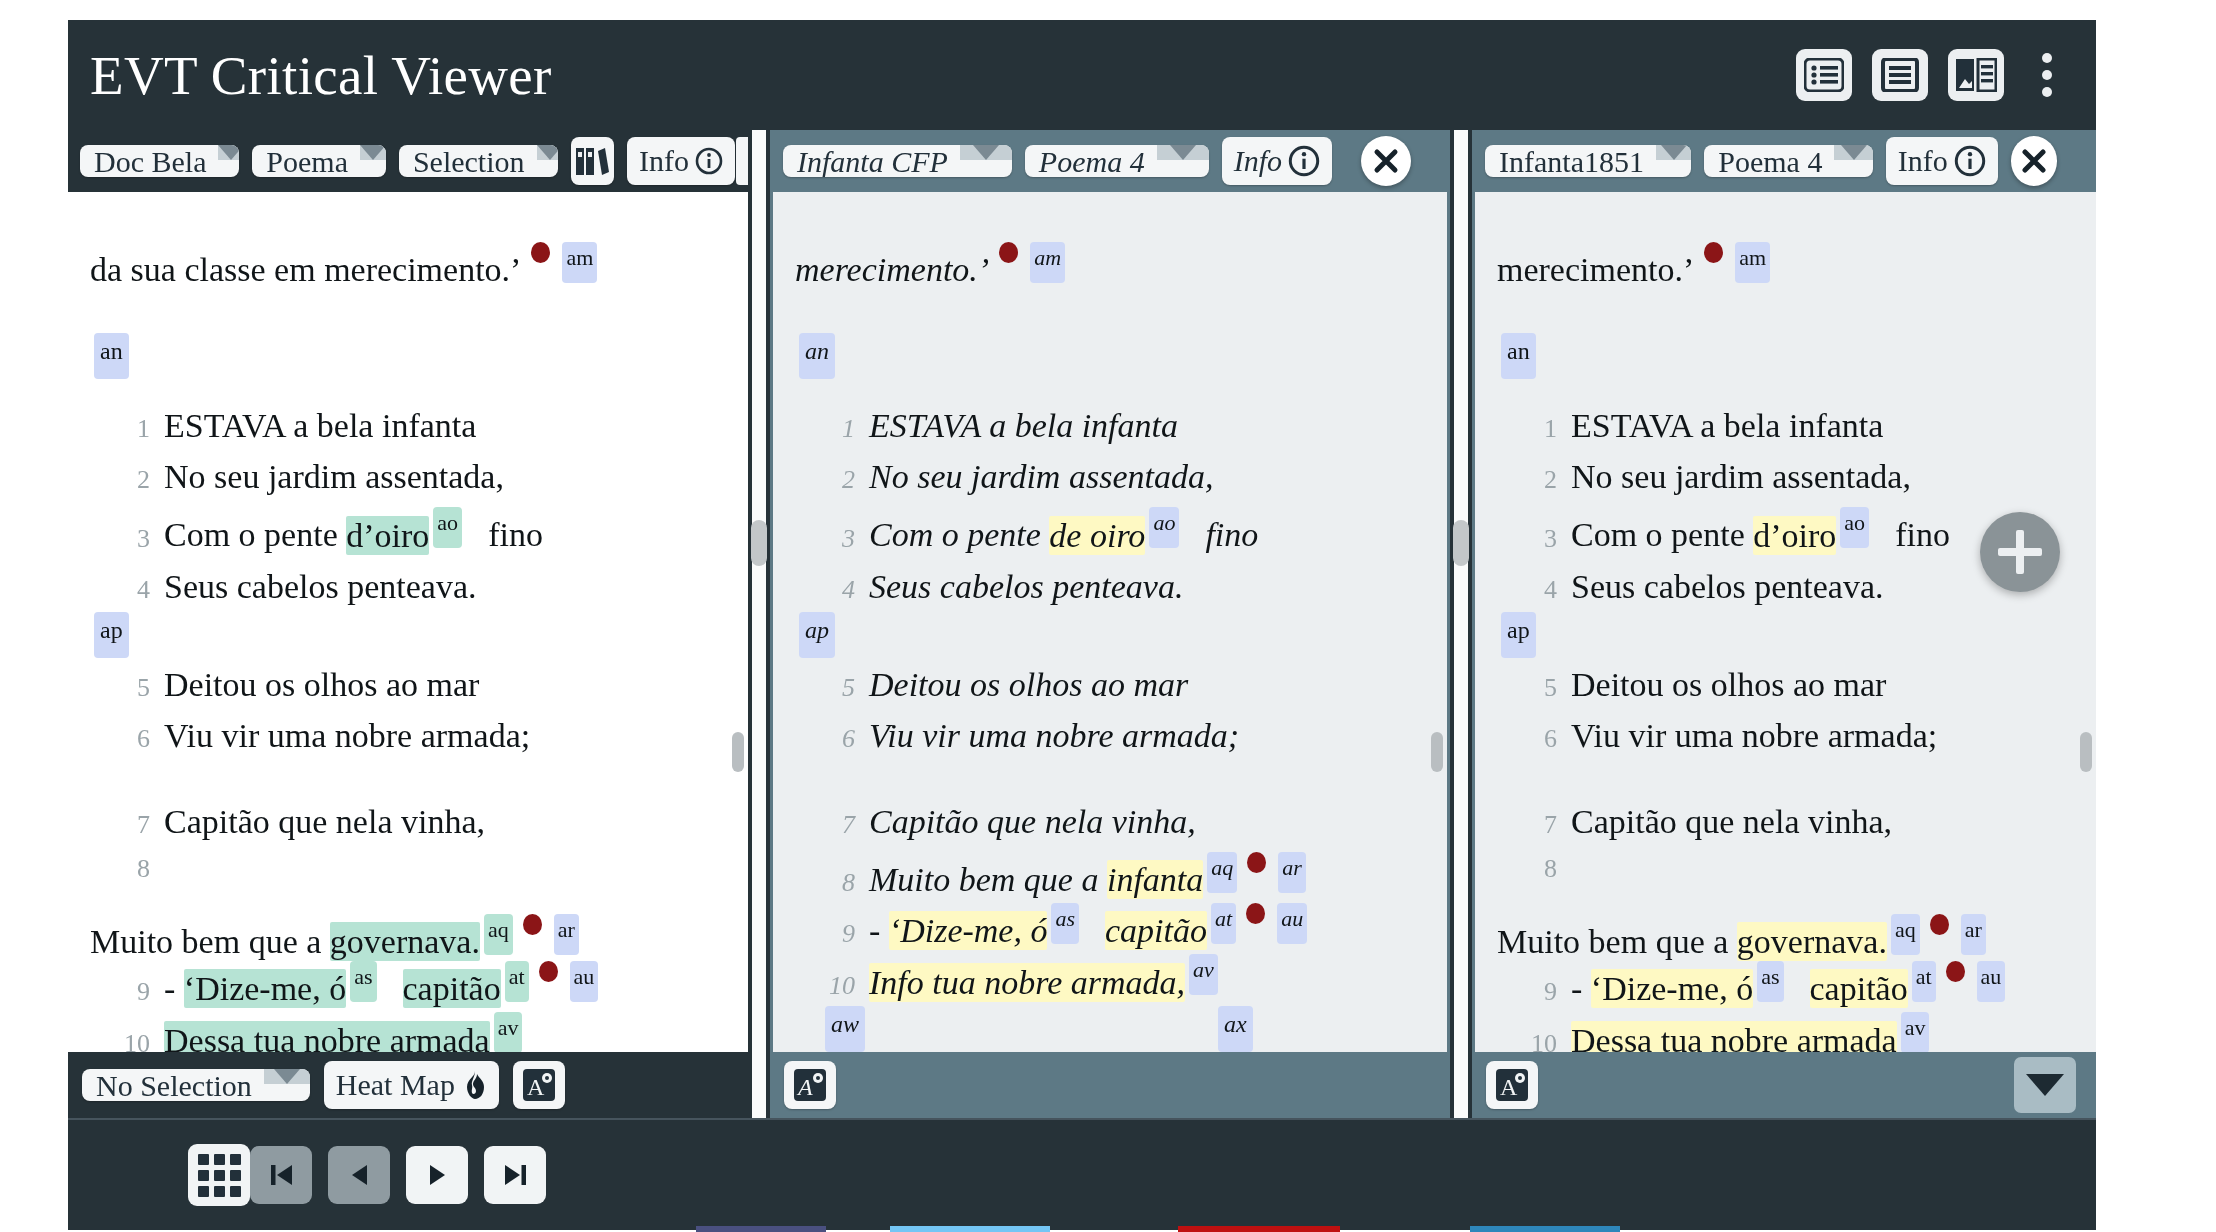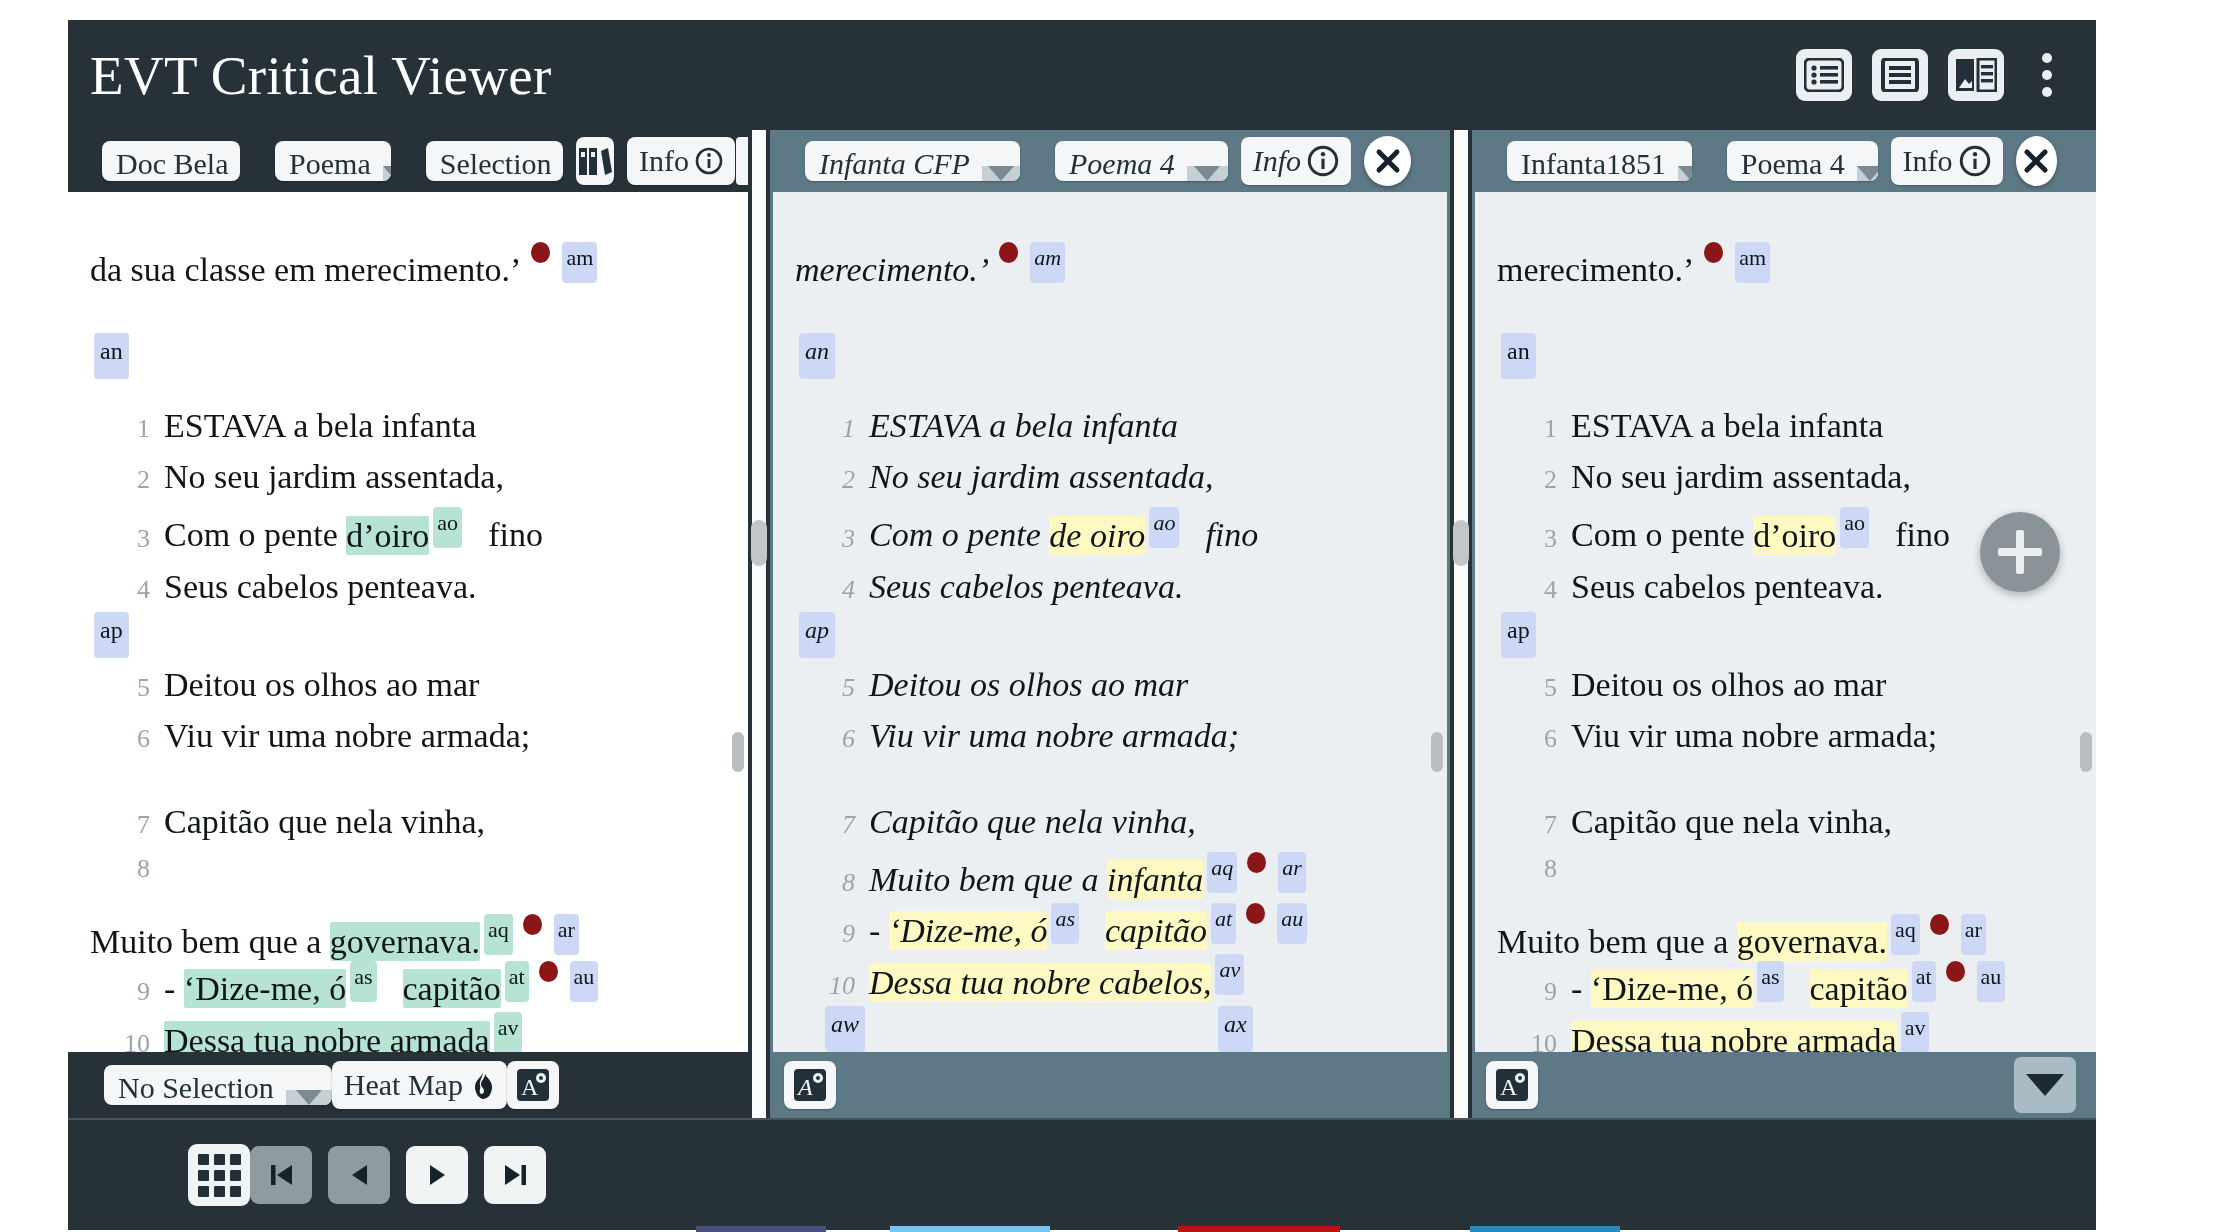--- a/index.html
+++ b/index.html
@@ -83,26 +83,25 @@
     display: flex; align-items: center; gap: 13px;
     padding: 0 13px;
     position: relative;
   }
   .panel.p1 .panel-toolbar { background: #263238; padding-left: 12px; }
   .panel.p2 .panel-toolbar, .panel.p3 .panel-toolbar { background: #5d7985; }
 
   .ctrl {
     background: #f4f6f7;
     border-radius: 8px;
-    height: 40px;
-    display: flex; align-items: flex-end;
+    height: 32px;
+    display: flex; align-items: flex-start;
     box-shadow: 0 1px 2px rgba(0,0,0,.25);
     overflow: hidden;
     cursor: pointer;
-    margin-left: 22px;
   }
   .ctrl .lbl {
     display: flex; align-items: center;
     padding: 0 12px 0 14px;
     font-size: 30px; color: #22303a;
     white-space: nowrap;
     font-family: "Liberation Serif", "DejaVu Serif", serif;
   }
   .ctrl .arrowbox {
     width: 52px;
@@ -215,21 +214,21 @@
     cursor: pointer; z-index: 20;
   }
   .fab-add:before, .fab-add:after {
     content: ""; position: absolute; background: #eceff1; border-radius: 2px;
   }
   .fab-add:before { width: 44px; height: 8px; }
   .fab-add:after { width: 8px; height: 44px; }
 
   .panel-bottombar {
     flex: 0 0 66px;
-    display: flex; align-items: center; 
+    display: flex; align-items: center; gap: 14px;
     padding: 0 14px;
     position: relative;
   }
   .panel.p1 .panel-bottombar { background: #263238; }
   .panel.p2 .panel-bottombar, .panel.p3 .panel-bottombar { background: #5d7985; }
   .scroll-down-btn {
     margin-left: auto;
     width: 62px; height: 56px;
     background: #a9bcc4; border-radius: 7px;
     display: flex; align-items: center; justify-content: center;
@@ -574,21 +573,21 @@
             <span class="vtext"><span>Muito bem que a </span><span class="hl-b">infanta</span><span class="mark b">aq</span><span class="dot"></span><span class="mark b">ar</span></span>
           </div>
 
           <div class="tline verse" style="margin-bottom:10px">
             <span class="vnum">9</span>
             <span class="vtext"><span>-</span> <span class="hl-b">‘Dize-me, ó</span><span class="mark b">as</span><span class="gap"></span><span class="hl-b">capitão</span><span class="mark b">at</span><span class="dot"></span><span class="mark b">au</span></span>
           </div>
 
           <div class="tline verse" style="margin-bottom:4px">
             <span class="vnum">10</span>
-            <span class="vtext"><span class="hl-b">Dessa tua nobre cabelos,</span><span class="mark b">av</span></span>
+            <span class="vtext"><span class="hl-b">Info tua nobre armada,</span><span class="mark b">av</span></span>
           </div>
 
           <div class="tline" style="padding-left:26px">
             <span class="mark b standalone">aw</span>
             <span style="display:inline-block;width:332px"></span>
             <span class="mark b standalone">ax</span>
           </div>
 
         </div>
         <div class="vscroll">

